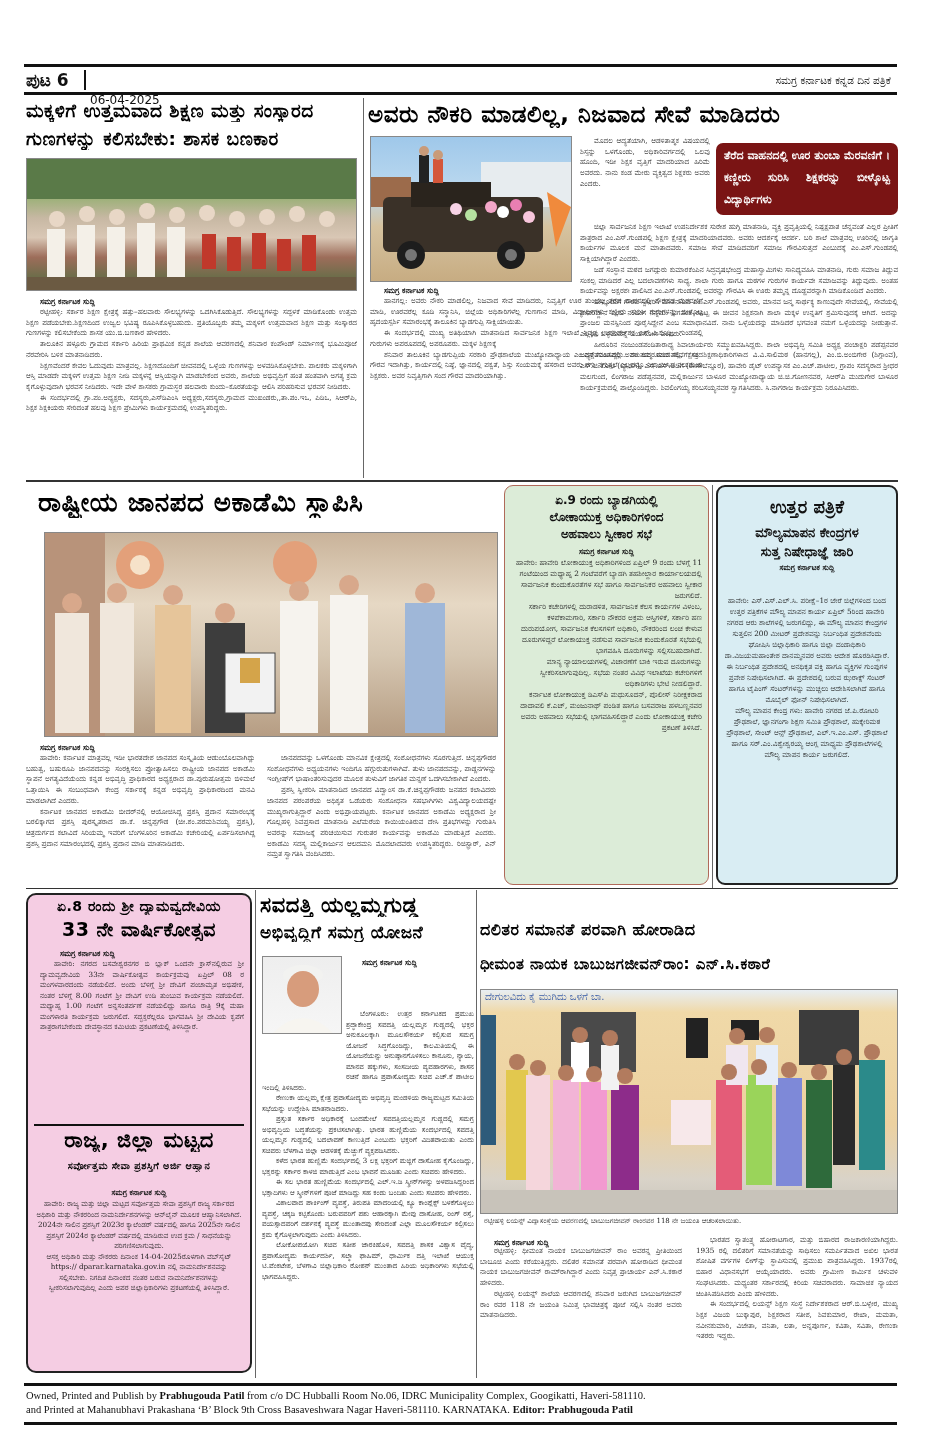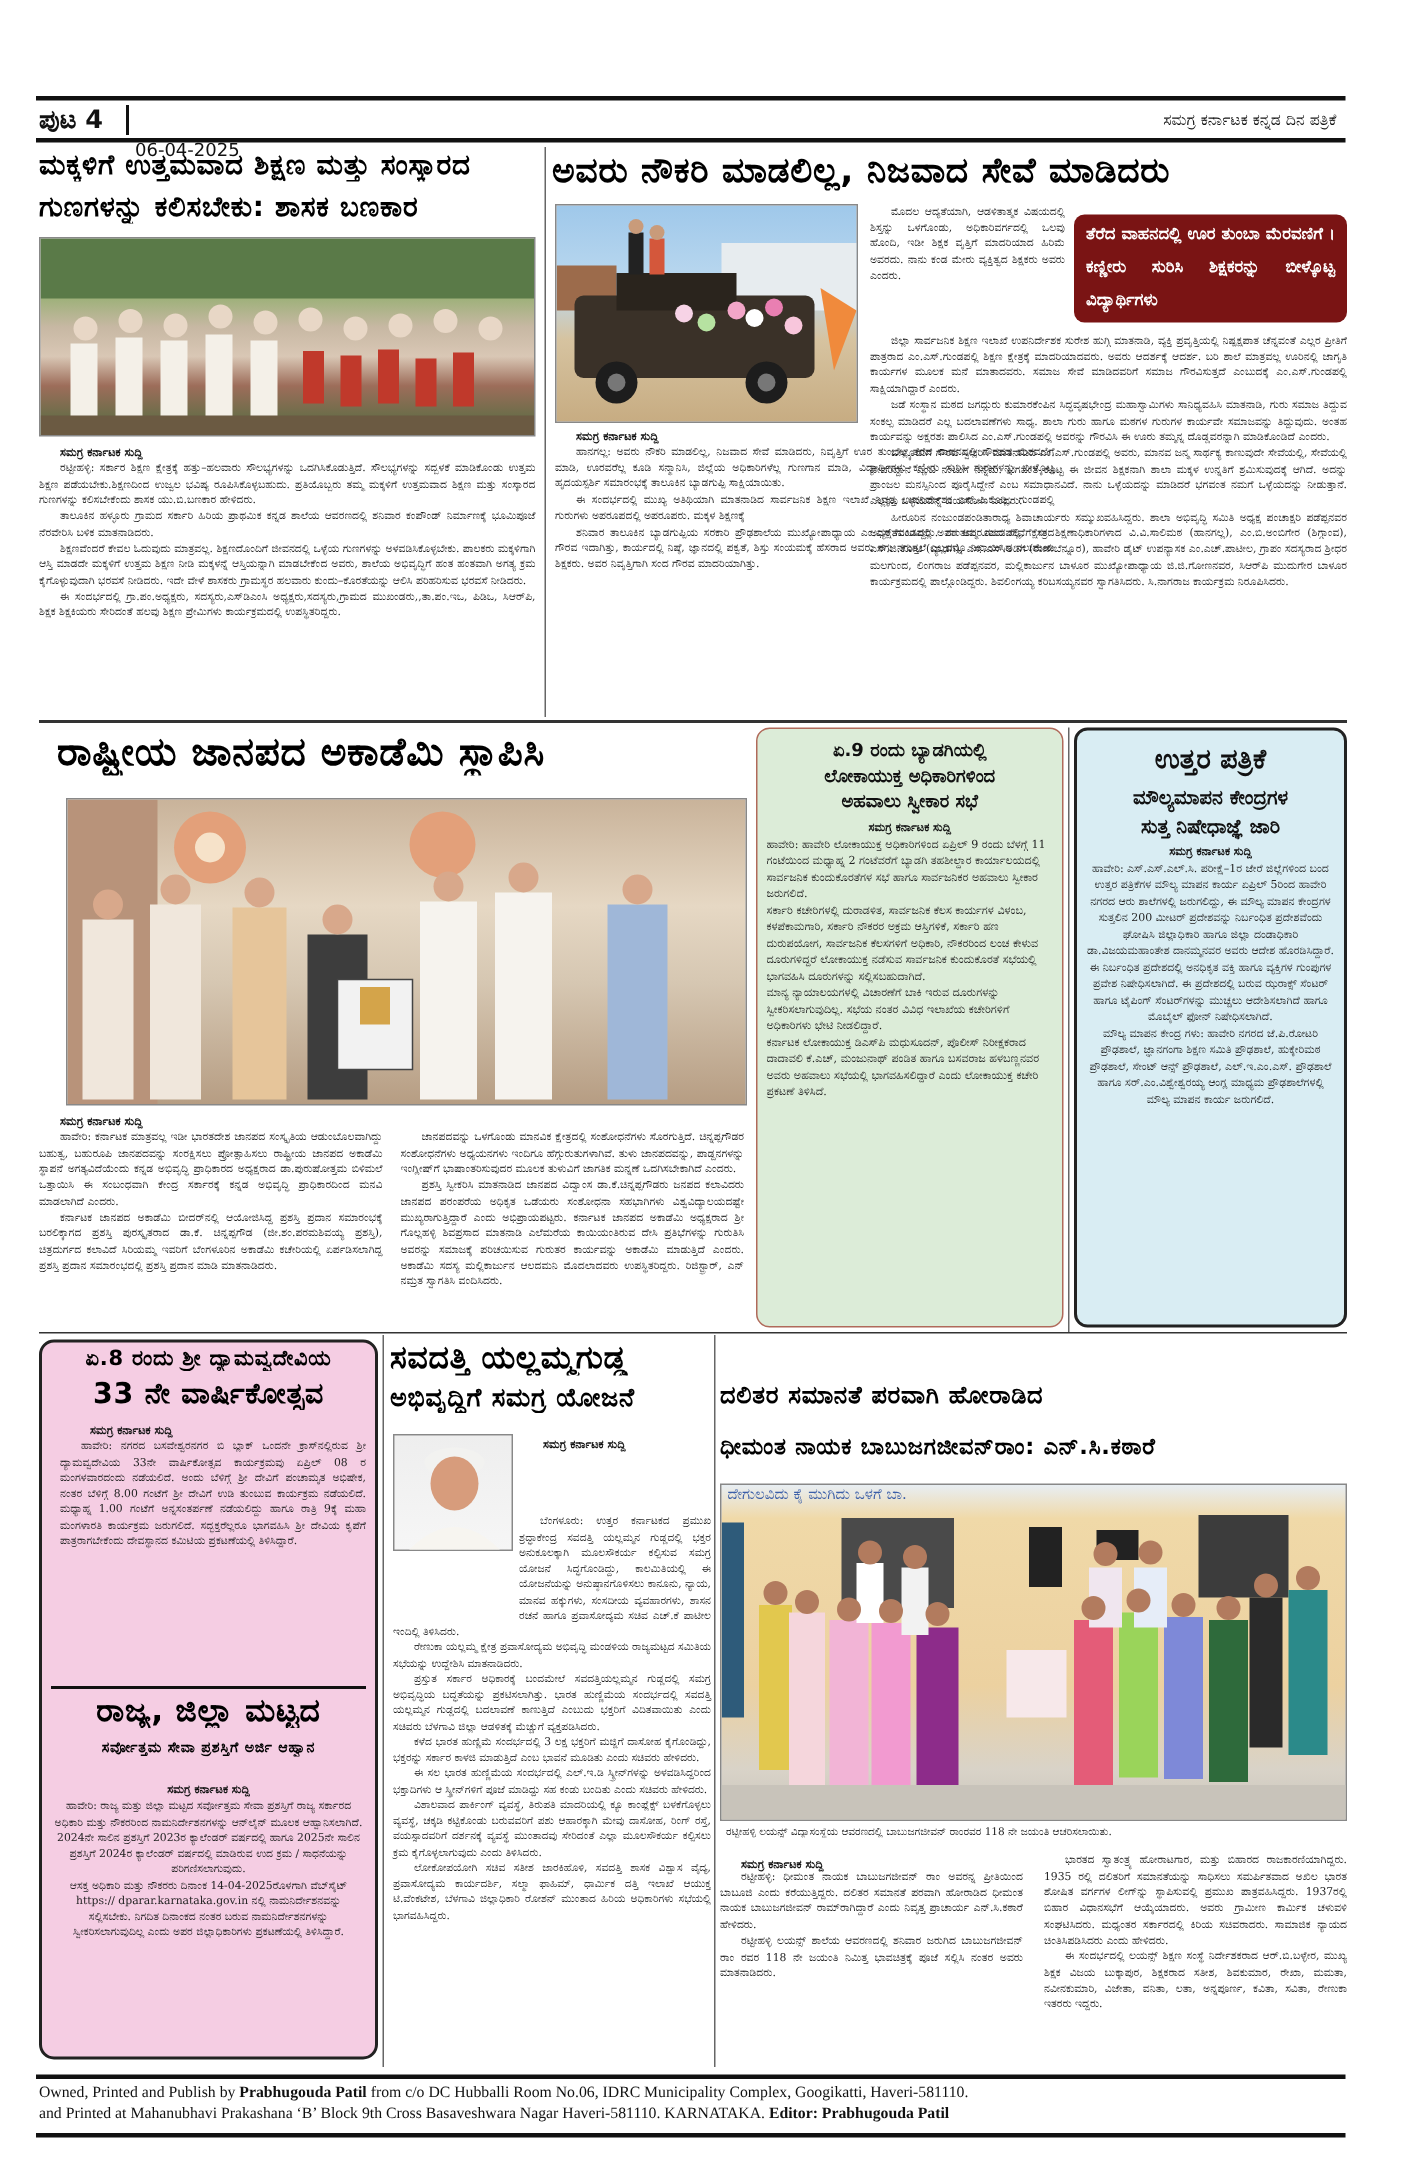--- a/index.html
+++ b/index.html
@@ -15,21 +15,21 @@
   .head { font-family: "DejaVu Sans", sans-serif; font-weight: bold; color: #000; letter-spacing: 0.5px; white-space: nowrap; overflow: hidden; }
   .photo { position: absolute; overflow: hidden; border: 1px solid #888; }
   .caption { font-family: "DejaVu Serif", serif; font-size: 7px; color: #222; }
   .cols2 { column-count: 2; column-gap: 12px; }
   .center { text-align: center; }
 </style>
 </head>
 <body>
 
 <div class="rule-thick" style="top:64px;"></div>
-<div class="abs" style="top:70px;left:26px;font-family:'DejaVu Sans',sans-serif;font-weight:bold;font-size:17px;">ಪುಟ 4</div>
+<div class="abs" style="top:70px;left:26px;font-family:'DejaVu Sans',sans-serif;font-weight:bold;font-size:17px;">ಪುಟ 6</div>
 <div class="abs" style="top:70px;left:84px;width:2px;height:20px;background:#111;"></div>
 <div class="abs" style="top:73px;left:90px;font-family:'DejaVu Sans',sans-serif;font-size:12px;margin-top:20px;">06-04-2025</div>
 <div class="abs" style="top:74px;right:54px;font-family:'DejaVu Sans',sans-serif;font-size:10.5px;">ಸಮಗ್ರ ಕರ್ನಾಟಕ ಕನ್ನಡ ದಿನ ಪತ್ರಿಕೆ</div>
 <div class="rule-thick" style="top:92px;"></div>
 
 <div>
   <div class="head abs" style="top:100px;left:26px;width:334px;font-size:18.5px;">ಮಕ್ಕಳಿಗೆ ಉತ್ತಮವಾದ ಶಿಕ್ಷಣ ಮತ್ತು ಸಂಸ್ಕಾರದ</div>
   <div class="head abs" style="top:128px;left:26px;width:334px;font-size:18.5px;">ಗುಣಗಳನ್ನು ಕಲಿಸಬೇಕು: ಶಾಸಕ ಬಣಕಾರ</div>
   <div class="photo" style="top:158px;left:26px;width:331px;height:133px;background:linear-gradient(180deg,#6d8f55 0%,#8fae6b 25%,#c7b8a3 45%,#d9c7b5 60%,#9d6d5a 75%,#4d6d3f 100%);">
     <svg width="331" height="133">
@@ -168,38 +168,38 @@
   </div>
 </div>
 
 <div class="abs" style="top:485px;left:504px;width:205px;height:400px;background:#dcecd8;border:1.5px solid #b06a5a;border-radius:9px;padding:6px 6px;text-align:center;">
   <div style="font-family:'DejaVu Sans',sans-serif;font-weight:bold;font-size:12px;line-height:17px;">
     <div>ಏ.9 ರಂದು ಬ್ಯಾಡಗಿಯಲ್ಲಿ</div>
     <div>ಲೋಕಾಯುಕ್ತ ಅಧಿಕಾರಿಗಳಿಂದ</div>
     <div>ಅಹವಾಲು ಸ್ವೀಕಾರ ಸಭೆ</div>
   </div>
   <div style="font-family:'DejaVu Sans',sans-serif;font-weight:bold;font-size:7.5px;margin-top:4px;">ಸಮಗ್ರ ಕರ್ನಾಟಕ ಸುದ್ದಿ</div>
-  <div class="body-text center" style="text-align:left;font-size:7.4px;line-height:11px;">
+  <div class="body-text center" style="text-align:right;font-size:7.4px;line-height:11px;">
     <p style="text-indent:0">ಹಾವೇರಿ: ಹಾವೇರಿ ಲೋಕಾಯುಕ್ತ ಅಧಿಕಾರಿಗಳಿಂದ ಏಪ್ರಿಲ್ 9 ರಂದು ಬೆಳಗ್ಗೆ 11 ಗಂಟೆಯಿಂದ ಮಧ್ಯಾಹ್ನ 2 ಗಂಟೆವರೆಗೆ ಬ್ಯಾಡಗಿ ತಹಶೀಲ್ದಾರ ಕಾರ್ಯಾಲಯದಲ್ಲಿ ಸಾರ್ವಜನಿಕ ಕುಂದುಕೊರತೆಗಳ ಸಭೆ ಹಾಗೂ ಸಾರ್ವಜನಿಕರ ಅಹವಾಲು ಸ್ವೀಕಾರ ಜರುಗಲಿದೆ.</p>
     <p style="text-indent:0">ಸರ್ಕಾರಿ ಕಚೇರಿಗಳಲ್ಲಿ ದುರಾಡಳಿತ, ಸಾರ್ವಜನಿಕ ಕೆಲಸ ಕಾರ್ಯಗಳ ವಿಳಂಬ, ಕಳಪೆಕಾಮಗಾರಿ, ಸರ್ಕಾರಿ ನೌಕರರ ಅಕ್ರಮ ಆಸ್ತಿಗಳಿಕೆ, ಸರ್ಕಾರಿ ಹಣ ದುರುಪಯೋಗ, ಸಾರ್ವಜನಿಕ ಕೆಲಸಗಳಿಗೆ ಅಧಿಕಾರಿ, ನೌಕರರಿಂದ ಲಂಚ ಕೇಳುವ ದೂರುಗಳಿದ್ದರೆ ಲೋಕಾಯುಕ್ತ ನಡೆಸುವ ಸಾರ್ವಜನಿಕ ಕುಂದುಕೊರತೆ ಸಭೆಯಲ್ಲಿ ಭಾಗವಹಿಸಿ ದೂರುಗಳನ್ನು ಸಲ್ಲಿಸಬಹುದಾಗಿದೆ.</p>
     <p style="text-indent:0">ಮಾನ್ಯ ನ್ಯಾಯಾಲಯಗಳಲ್ಲಿ ವಿಚಾರಣೆಗೆ ಬಾಕಿ ಇರುವ ದೂರುಗಳನ್ನು ಸ್ವೀಕರಿಸಲಾಗುವುದಿಲ್ಲ. ಸಭೆಯ ನಂತರ ವಿವಿಧ ಇಲಾಖೆಯ ಕಚೇರಿಗಳಿಗೆ ಅಧಿಕಾರಿಗಳು ಭೇಟಿ ನೀಡಲಿದ್ದಾರೆ.</p>
     <p style="text-indent:0">ಕರ್ನಾಟಕ ಲೋಕಾಯುಕ್ತ ಡಿಎಸ್‌ಪಿ ಮಧುಸೂದನ್, ಪೊಲೀಸ್ ನಿರೀಕ್ಷಕರಾದ ದಾದಾವಲಿ ಕೆ.ಎಚ್, ಮಂಜುನಾಥ್ ಪಂಡಿತ ಹಾಗೂ ಬಸವರಾಜ ಹಳಬಣ್ಣನವರ ಅವರು ಅಹವಾಲು ಸಭೆಯಲ್ಲಿ ಭಾಗವಹಿಸಲಿದ್ದಾರೆ ಎಂದು ಲೋಕಾಯುಕ್ತ ಕಚೇರಿ ಪ್ರಕಟಣೆ ತಿಳಿಸಿದೆ.</p>
   </div>
 </div>
 
 <div class="vrule" style="top:485px;left:712px;height:403px;"></div>
 
 <div class="abs" style="top:485px;left:716px;width:182px;height:400px;background:#d9edf3;border:2px solid #222;border-radius:9px;padding:4px 5px;text-align:center;">
   <div style="font-family:'DejaVu Sans',sans-serif;font-weight:bold;font-size:18px;line-height:32px;">ಉತ್ತರ ಪತ್ರಿಕೆ</div>
   <div style="font-family:'DejaVu Sans',sans-serif;font-weight:bold;font-size:13px;line-height:19px;">
     <div>ಮೌಲ್ಯಮಾಪನ ಕೇಂದ್ರಗಳ</div>
     <div>ಸುತ್ತ ನಿಷೇಧಾಜ್ಞೆ ಜಾರಿ</div>
   </div>
   <div style="font-family:'DejaVu Sans',sans-serif;font-weight:bold;font-size:7.5px;margin-top:2px;">ಸಮಗ್ರ ಕರ್ನಾಟಕ ಸುದ್ದಿ</div>
-  <div class="body-text" style="text-align:center;font-size:7.3px;line-height:11px;">
+  <div class="body-text" style="text-align:center;font-size:7.3px;line-height:11px;margin-top:22px;">
     <p style="text-indent:0">ಹಾವೇರಿ: ಎಸ್.ಎಸ್.ಎಲ್.ಸಿ. ಪರೀಕ್ಷೆ–1ರ ಜೇರೆ ಜಿಲ್ಲೆಗಳಿಂದ ಬಂದ ಉತ್ತರ ಪತ್ರಿಕೆಗಳ ಮೌಲ್ಯ ಮಾಪನ ಕಾರ್ಯ ಏಪ್ರಿಲ್ 5ರಿಂದ ಹಾವೇರಿ ನಗರದ ಆರು ಶಾಲೆಗಳಲ್ಲಿ ಜರುಗಲಿದ್ದು, ಈ ಮೌಲ್ಯ ಮಾಪನ ಕೇಂದ್ರಗಳ ಸುತ್ತಲಿನ 200 ಮೀಟರ್ ಪ್ರದೇಶವನ್ನು ನಿರ್ಬಂಧಿತ ಪ್ರದೇಶವೆಂದು ಘೋಷಿಸಿ ಜಿಲ್ಲಾಧಿಕಾರಿ ಹಾಗೂ ಜಿಲ್ಲಾ ದಂಡಾಧಿಕಾರಿ ಡಾ.ವಿಜಯಮಹಾಂತೇಶ ದಾನಮ್ಮನವರ ಅವರು ಆದೇಶ ಹೊರಡಿಸಿದ್ದಾರೆ.</p>
     <p style="text-indent:0">ಈ ನಿರ್ಬಂಧಿತ ಪ್ರದೇಶದಲ್ಲಿ ಅನಧಿಕೃತ ವಕ್ತಿ ಹಾಗೂ ವ್ಯಕ್ತಿಗಳ ಗುಂಪುಗಳ ಪ್ರವೇಶ ನಿಷೇಧಿಸಲಾಗಿದೆ. ಈ ಪ್ರದೇಶದಲ್ಲಿ ಬರುವ ಝರಾಕ್ಸ್ ಸೆಂಟರ್ ಹಾಗೂ ಟೈಪಿಂಗ್ ಸೆಂಟರ್‌ಗಳನ್ನು ಮುಚ್ಚಲು ಆದೇಶಿಸಲಾಗಿದೆ ಹಾಗೂ ಮೊಬೈಲ್ ಫೋನ್ ನಿಷೇಧಿಸಲಾಗಿದೆ.</p>
     <p style="text-indent:0">ಮೌಲ್ಯ ಮಾಪನ ಕೇಂದ್ರ ಗಳು: ಹಾವೇರಿ ನಗರದ ಜೆ.ಪಿ.ರೋಟರಿ ಪ್ರೌಢಶಾಲೆ, ಜ್ಞಾನಗಂಗಾ ಶಿಕ್ಷಣ ಸಮಿತಿ ಪ್ರೌಢಶಾಲೆ, ಹುಕ್ಕೇರಿಮಠ ಪ್ರೌಢಶಾಲೆ, ಸೇಂಟ್ ಆನ್ಸ್ ಪ್ರೌಢಶಾಲೆ, ಎಲ್.ಇ.ಎಂ.ಎಸ್. ಪ್ರೌಢಶಾಲೆ ಹಾಗೂ ಸರ್.ಎಂ.ವಿಶ್ವೇಶ್ವರಯ್ಯ ಆಂಗ್ಲ ಮಾಧ್ಯಮ ಪ್ರೌಢಶಾಲೆಗಳಲ್ಲಿ ಮೌಲ್ಯ ಮಾಪನ ಕಾರ್ಯ ಜರುಗಲಿದೆ.</p>
   </div>
 </div>
 
 <div class="rule-thin" style="top:888px;left:26px;width:872px;background:#333;"></div>
 
 <div class="abs" style="top:893px;left:26px;width:226px;height:480px;background:#f5cde3;border:2px solid #222;border-radius:10px;"></div>
 <div>

